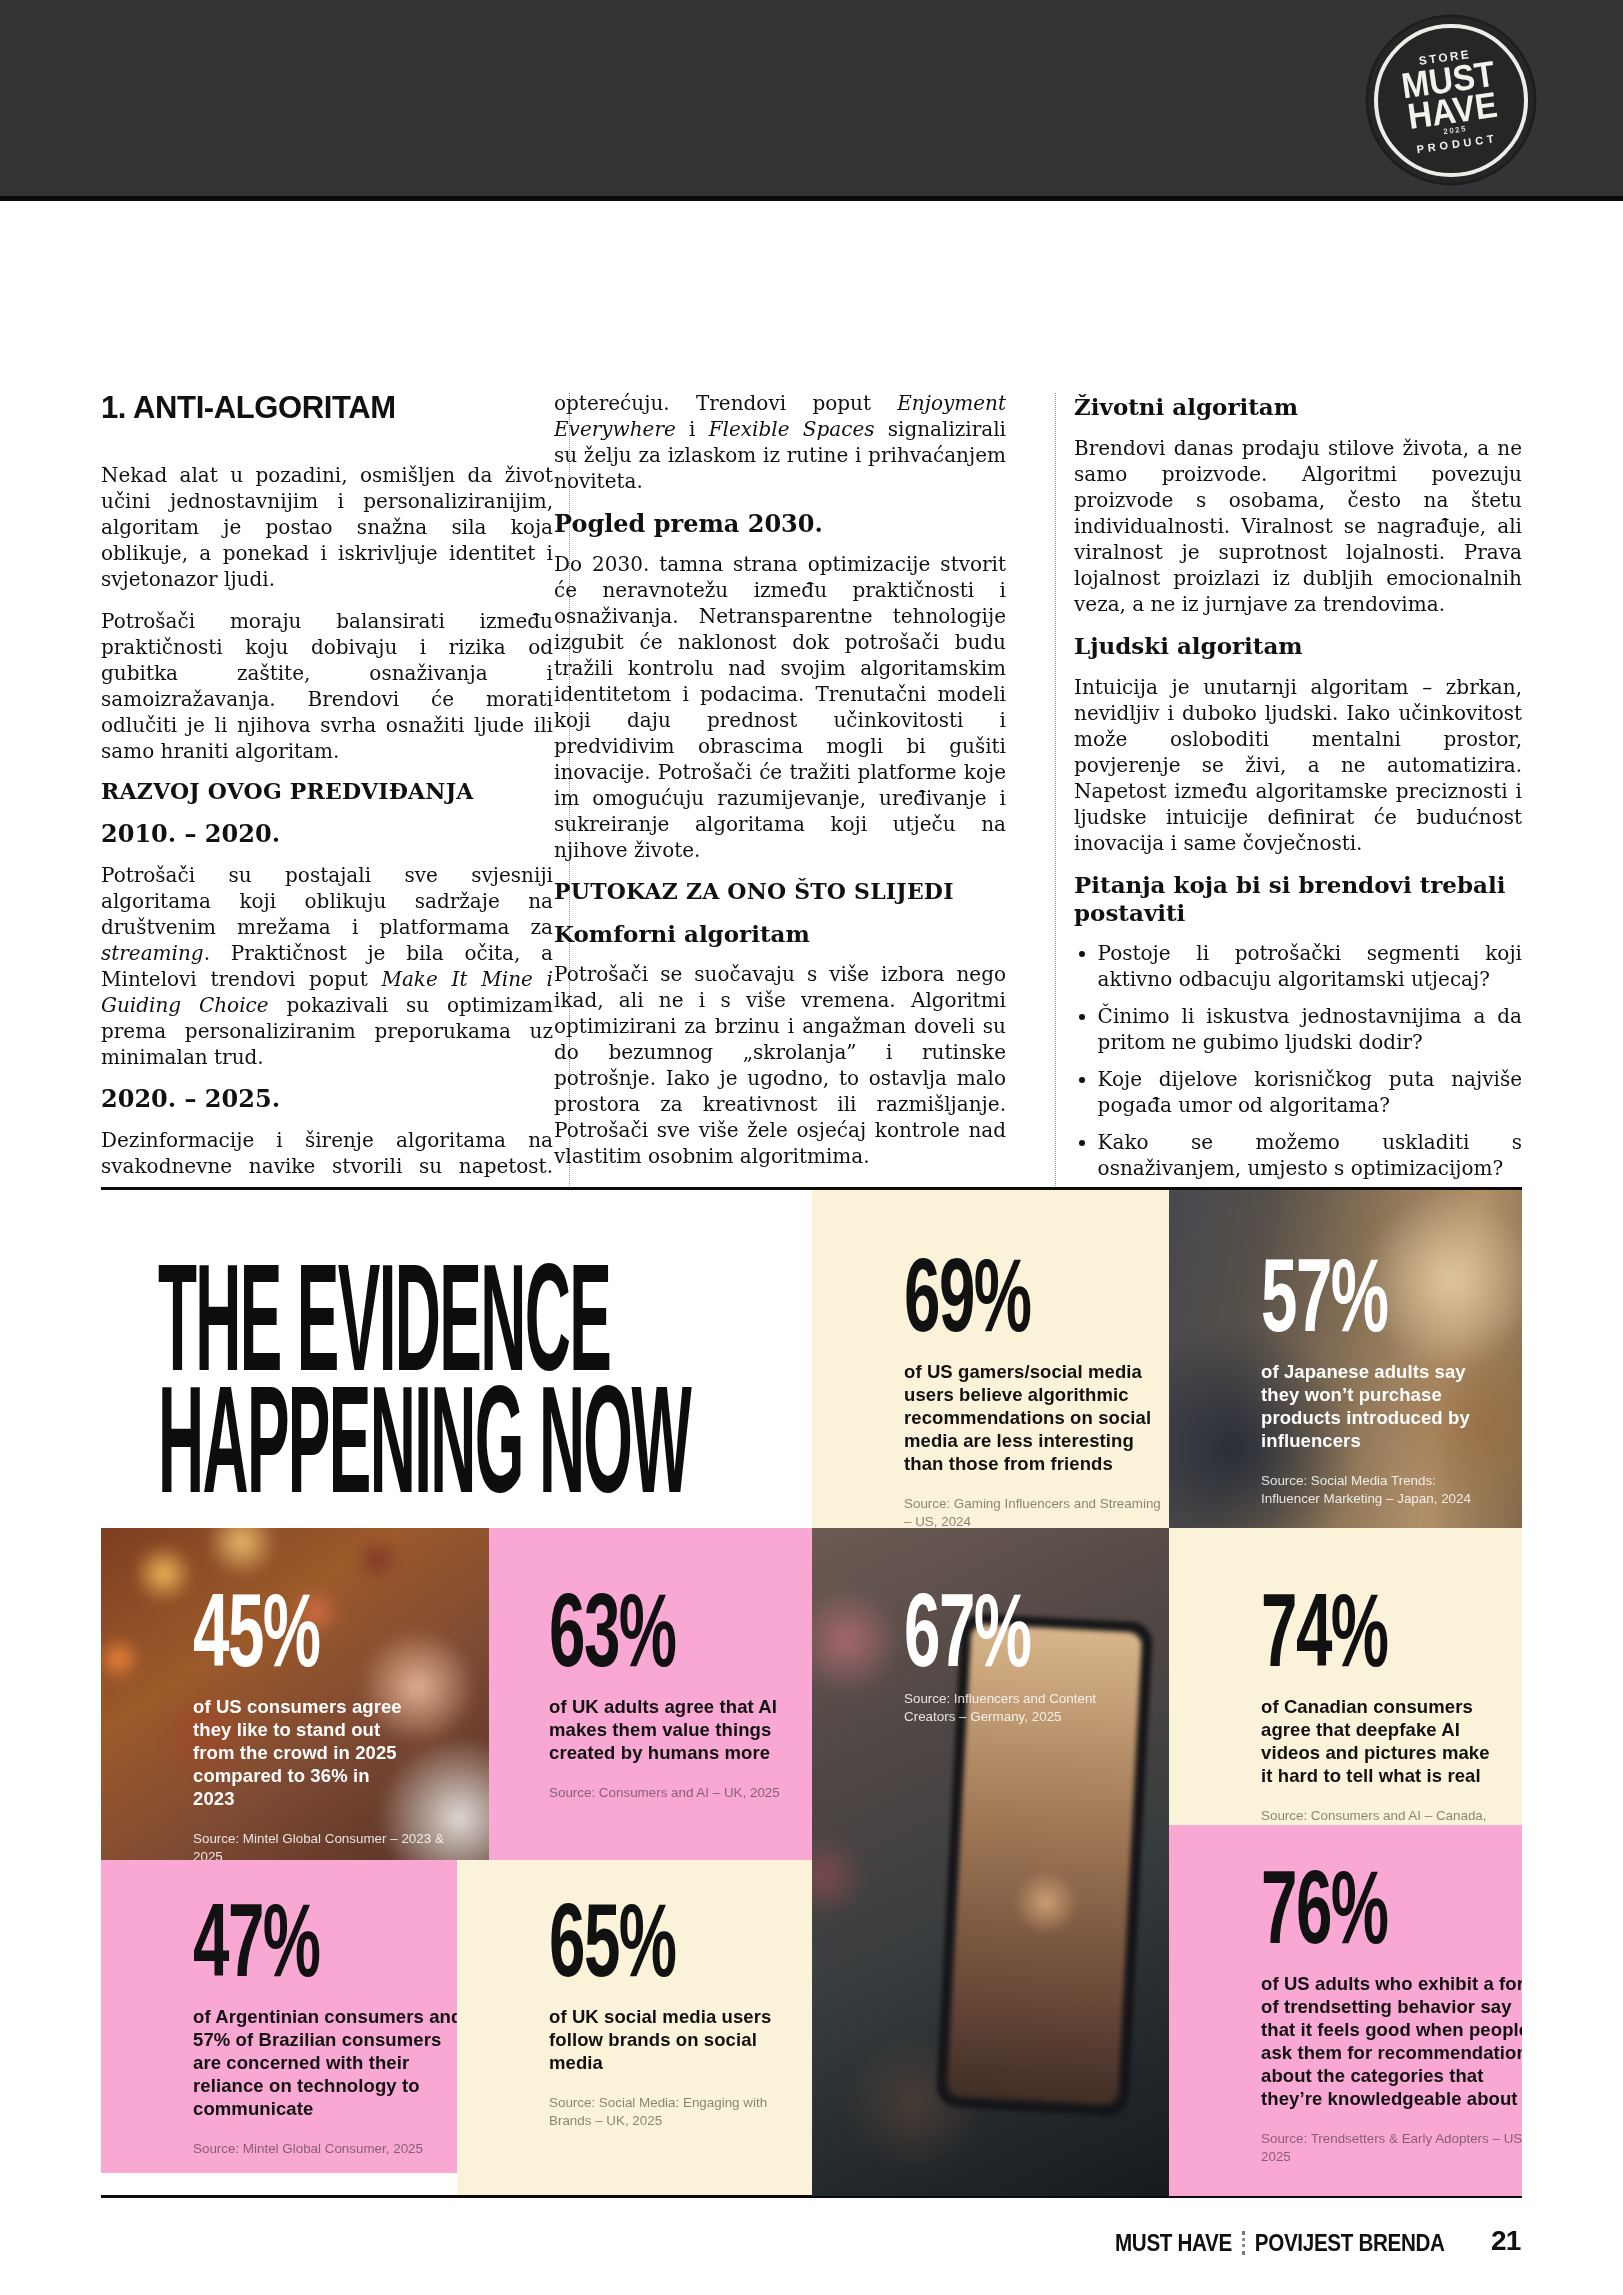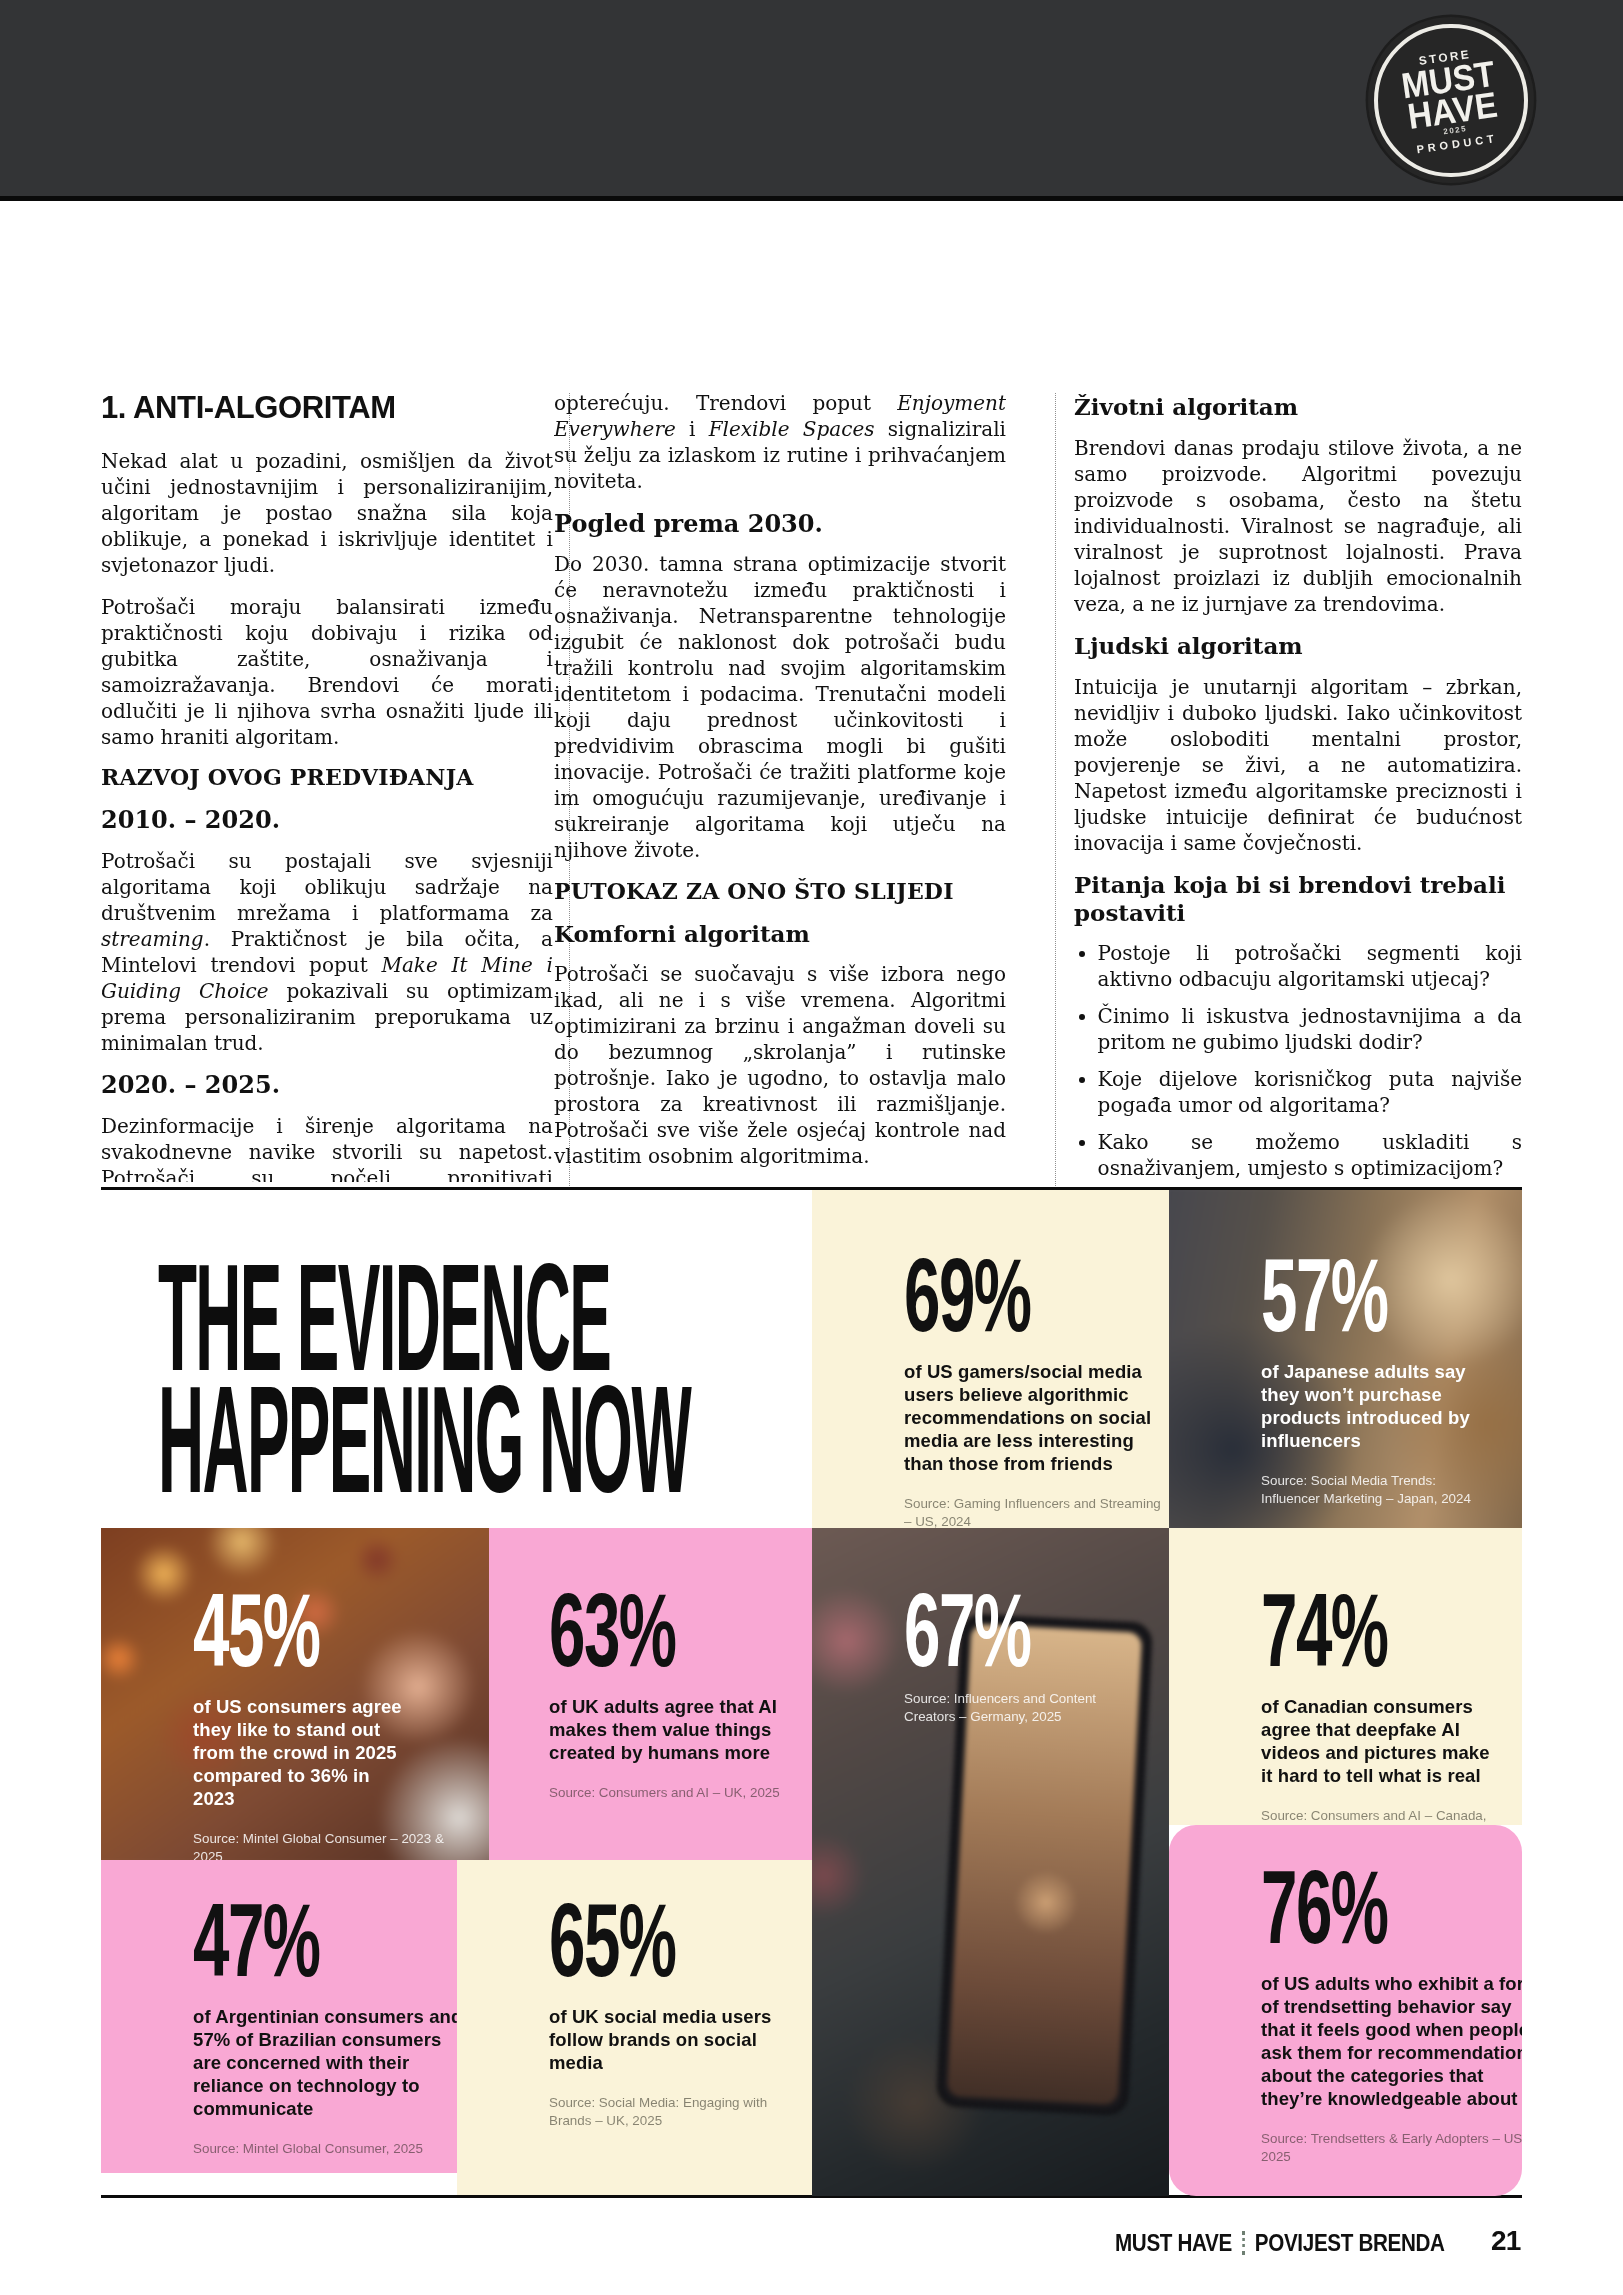--- a/index.html
+++ b/index.html
@@ -18,21 +18,21 @@
   .logo-year{font-weight:700;font-size:7.9px;line-height:9.4px;letter-spacing:1.6px;opacity:.85;}
   .logo-product{font-weight:700;font-size:11px;line-height:12.6px;letter-spacing:3.9px;margin-top:2.4px;}
   
   .col{position:absolute;top:390px;height:792px;overflow:hidden;}
   .col1{left:101px;width:452px;}
   .col2{left:554px;width:452px;}
   .col3{left:1074px;width:448px;}
   .vdiv{position:absolute;top:393px;height:793px;width:0;border-left:1.6px dotted #8f8f8f;}
   .vdiv.d1{left:569px;}
   .vdiv.d2{left:1055px;}
-  .a-h1{font-family:"Liberation Sans",sans-serif;font-weight:700;font-size:31px;line-height:35px;letter-spacing:-0.4px;margin:0 0 23px 0;}
+  .a-h1{font-family:"Liberation Sans",sans-serif;font-weight:700;font-size:31px;line-height:35px;letter-spacing:-0.4px;margin:0 0 37px 0;}
   .a-p{font-family:"DejaVu Serif","Liberation Serif",serif;font-size:20px;line-height:26px;text-align:justify;margin:0 0 15.7px 0;}
   .a-p i{font-style:italic;}
   .a-h2{font-family:"DejaVu Serif","Liberation Serif",serif;font-weight:700;font-size:22px;line-height:25px;margin:7.9px 0 15.7px 0;letter-spacing:0.2px;}
   .a-h3{font-family:"DejaVu Serif","Liberation Serif",serif;font-weight:700;font-size:24px;line-height:27.5px;margin:3.1px 0 14px 0;}
   .a-h3.small{font-size:23px;}
   .a-ul{margin:0;padding-left:23.6px;}
   .a-ul li{font-family:"DejaVu Serif","Liberation Serif",serif;font-size:20px;line-height:26px;text-align:justify;margin-bottom:11px;}
   
   .rule-top{position:absolute;left:101px;top:1187px;width:1421px;height:3.1px;background:#0b0b0b;}
   .grid{position:absolute;left:101px;top:1190px;width:1421px;height:1005px;background:#fff;border-bottom:3.9px solid #0b0b0b;}
@@ -44,21 +44,21 @@
   .ev-line{display:block;white-space:nowrap;transform:scaleX(.42);transform-origin:0 0;
            font-weight:700;font-size:152px;line-height:122px;letter-spacing:-3.9px;color:#0d0d0d;}
   .c69{left:711px;top:0;width:357px;height:338px;}
   .c57{left:1068px;top:0;width:353px;height:338px;}
   .c45{left:0;top:338px;width:388px;height:332px;}
   .c63{left:356px;top:338px;width:355px;height:332px;}
   .c67{left:711px;top:338px;width:357px;height:668px;}
   .c74{left:1068px;top:338px;width:353px;height:297px;}
   .c47{left:0;top:670px;width:356px;height:313px;}
   .c65{left:356px;top:670px;width:355px;height:335px;}
-  .c76{left:1068px;top:635px;width:353px;height:371px;border-radius:27px;}
+  .c76{left:1068px;top:635px;width:353px;height:371px;}
   .stat{position:relative;z-index:3;padding:63px 0 0 44px;margin-left:48px;}
   .c69 .stat,.c57 .stat{padding-top:66px;}
   .c47 .stat,.c65 .stat{padding-top:41px;}
   .c76 .stat{padding-top:43px;}
   .stat-num{height:79px;}
   .stat-num span{display:inline-block;white-space:nowrap;transform:scaleX(.63);transform-origin:0 0;
                  font-weight:700;font-size:104px;line-height:79px;letter-spacing:-2.4px;}
   .stat-cap{margin-top:25px;font-weight:700;font-size:18.5px;line-height:23px;letter-spacing:0.1px;}
   .stat-src{margin-top:20.4px;font-weight:400;font-size:13.4px;line-height:17.3px;color:rgba(20,20,10,.5);}
   .on-photo{color:#ffffff;}

